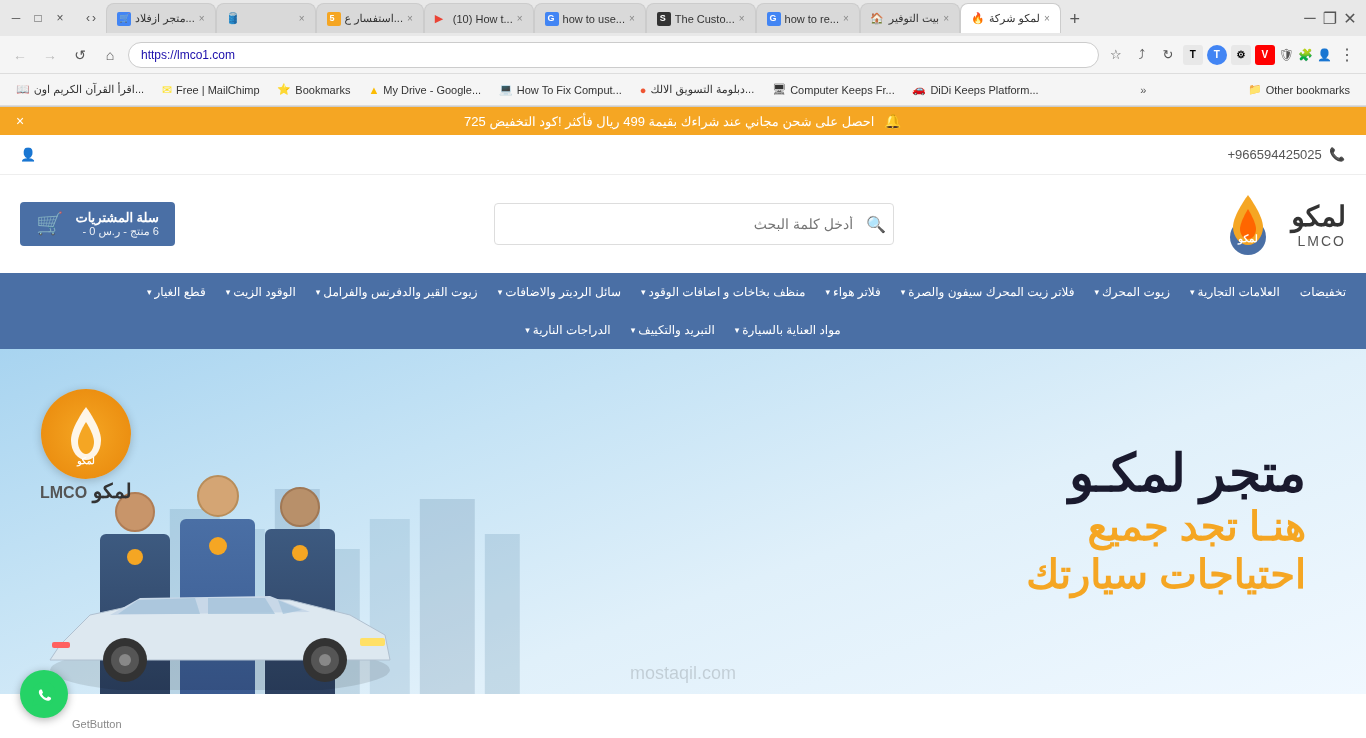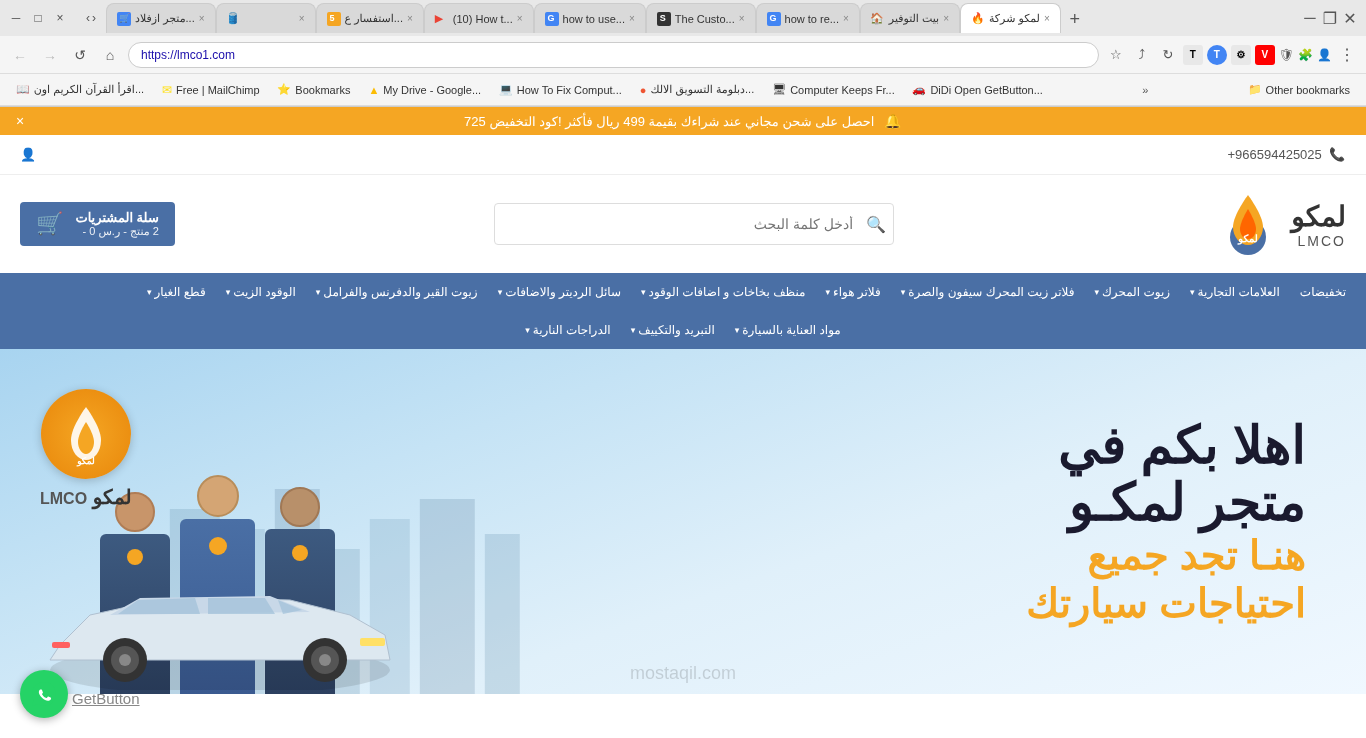--- a/index.html
+++ b/index.html
@@ -405,25 +405,24 @@
       align-items: center;
       justify-content: center;
       cursor: pointer;
       box-shadow: 0 2px 8px rgba(0,0,0,0.3);
       font-size: 24px;
       color: #fff;
       z-index: 1000;
     }
     .getbutton-label {
       position: fixed;
-      bottom: 31px;
+      bottom: 8px;
       left: 72px;
-      font-size: 15px;
+      font-size: 11px;
       color: #888;
-      text-decoration: underline;
     }
 
     
     .hero-bg {
       background: linear-gradient(160deg, #a8d4f0 0%, #c5e3f5 30%, #e0f0fa 60%, #f0f8ff 100%);
     }
 
     .fav-blue { background: #4285f4; color: #fff; border-radius: 2px; }
   </style>
 </head>
@@ -555,21 +554,21 @@
     <div class="bookmark-item">
       <span style="color:#e53;">●</span>
       <span>دبلومة التسويق الالك...</span>
     </div>
     <div class="bookmark-item">
       <span>🖥</span>
       <span>Computer Keeps Fr...</span>
     </div>
     <div class="bookmark-item">
       <span style="color:#ff6600;">🚗</span>
-      <span>DiDi Open GetButton...</span>
+      <span>DiDi Keeps Platform...</span>
     </div>
     <div class="bookmarks-more">»</div>
     <div class="bookmark-item" style="margin-left:auto;">
       <span>📁</span>
       <span>Other bookmarks</span>
     </div>
   </div>
 </div>
 
 <div>
@@ -589,21 +588,21 @@
       <span>📞</span>
     </div>
   </div>
 
   <div class="site-header">
 
     <div class="cart-area">
       <div class="cart-info">
         <div class="cart-label">سلة المشتريات</div>
         <div class="cart-price">
-          <span>2 منتج</span> - <span>ر.س 0 -</span>
+          <span>6 منتج</span> - <span>ر.س 0 -</span>
         </div>
       </div>
       <div class="cart-icon-area">🛒</div>
     </div>
 
     <div class="search-area">
       <input class="search-box" type="text" placeholder="أدخل كلمة البحث" style="">
       <button class="search-btn">🔍</button>
     </div>
 
@@ -742,27 +741,26 @@
     </div>
 
     <div class="logo-overlay">
       <div style="width:90px;height:90px;border-radius:50%;background:radial-gradient(circle,#f5a623,#e8860a);display:flex;align-items:center;justify-content:center;box-shadow:0 2px 10px rgba(0,0,0,0.2);">
         <svg width="60" height="65" viewBox="0 0 60 65">
           <path d="M30 5 C30 5 15 25 15 38 C15 50 22 58 30 58 C38 58 45 50 45 38 C45 25 30 5 30 5Z" fill="#fff" opacity="0.9"></path>
           <path d="M30 20 C30 20 22 32 22 40 C22 46 25.5 52 30 52 C34.5 52 38 46 38 40 C38 32 30 20 30 20Z" fill="#f5a623"></path>
           <text x="30" y="62" text-anchor="middle" fill="#fff" font-size="9" font-weight="bold">لمكو</text>
         </svg>
       </div>
-      <div style="font-size:20px;font-weight:bold;color:#333;margin-top:6px;direction:rtl;">
+      <div style="font-size:20px;font-weight:bold;color:#333;direction:rtl;">
         <span style="color:#333;">لمكو</span> <span style="color:#555;font-size:16px;">LMCO</span>
       </div>
     </div>
 
     <div class="hero-content">
-      <div class="hero-title-1">اهلا بكم في</div>
       <div class="hero-title-2">متجر لمكـو</div>
       <div class="hero-subtitle-1">هنـا تجد جميع</div>
       <div class="hero-subtitle-2">احتياجات سيارتك</div>
     </div>
 
     <div class="watermark">mostaqil.com</div>
   </div>
 
 </div>
 

